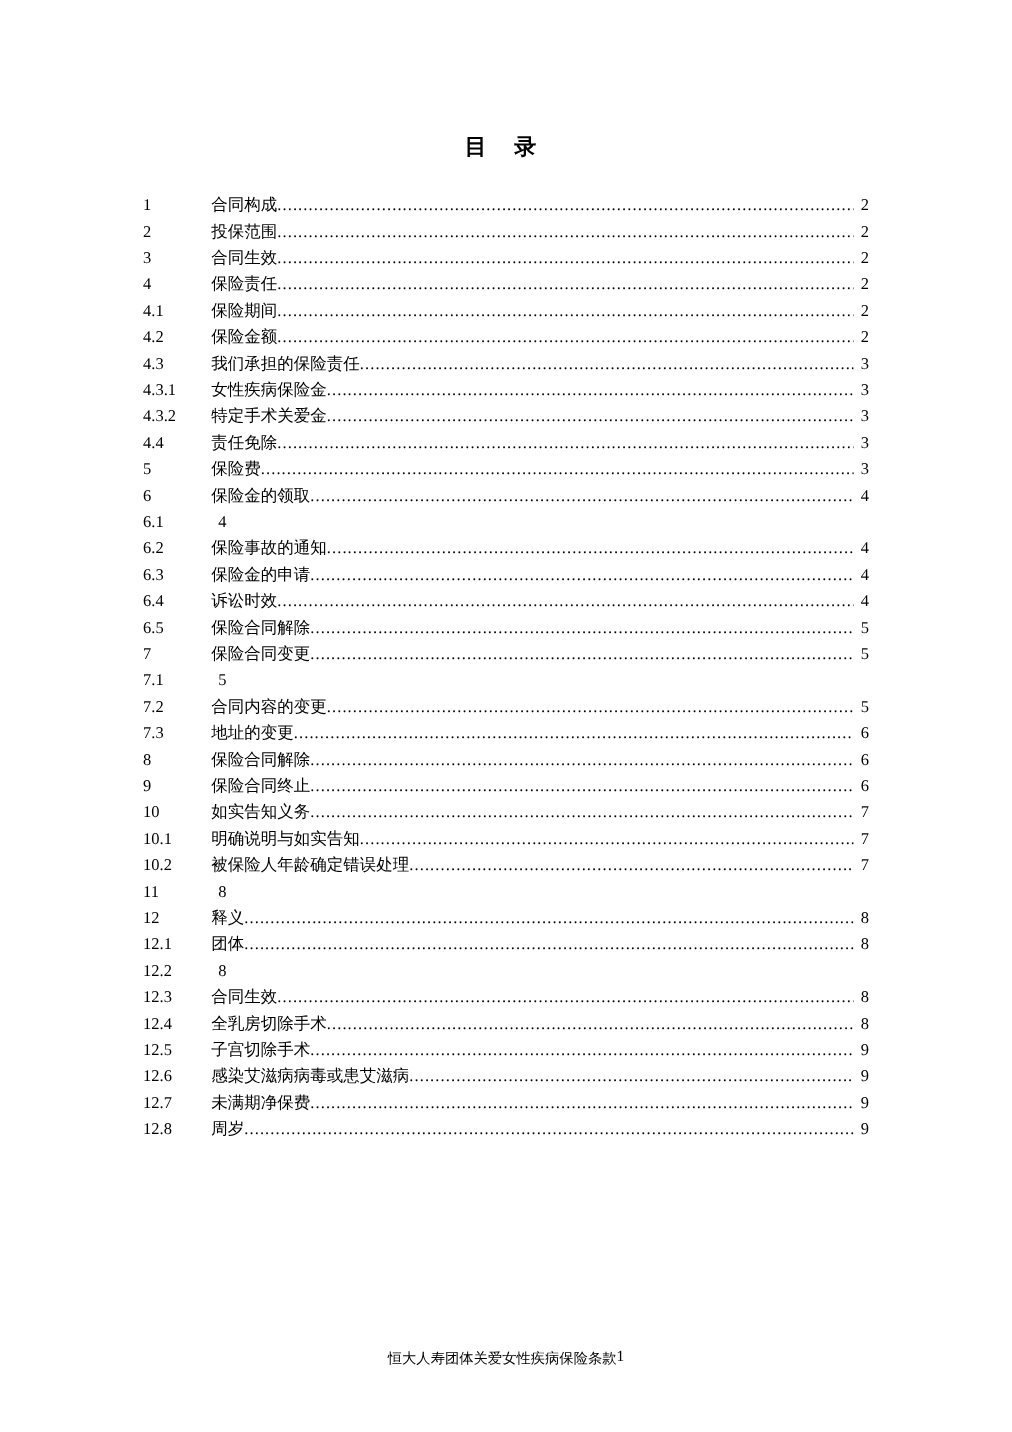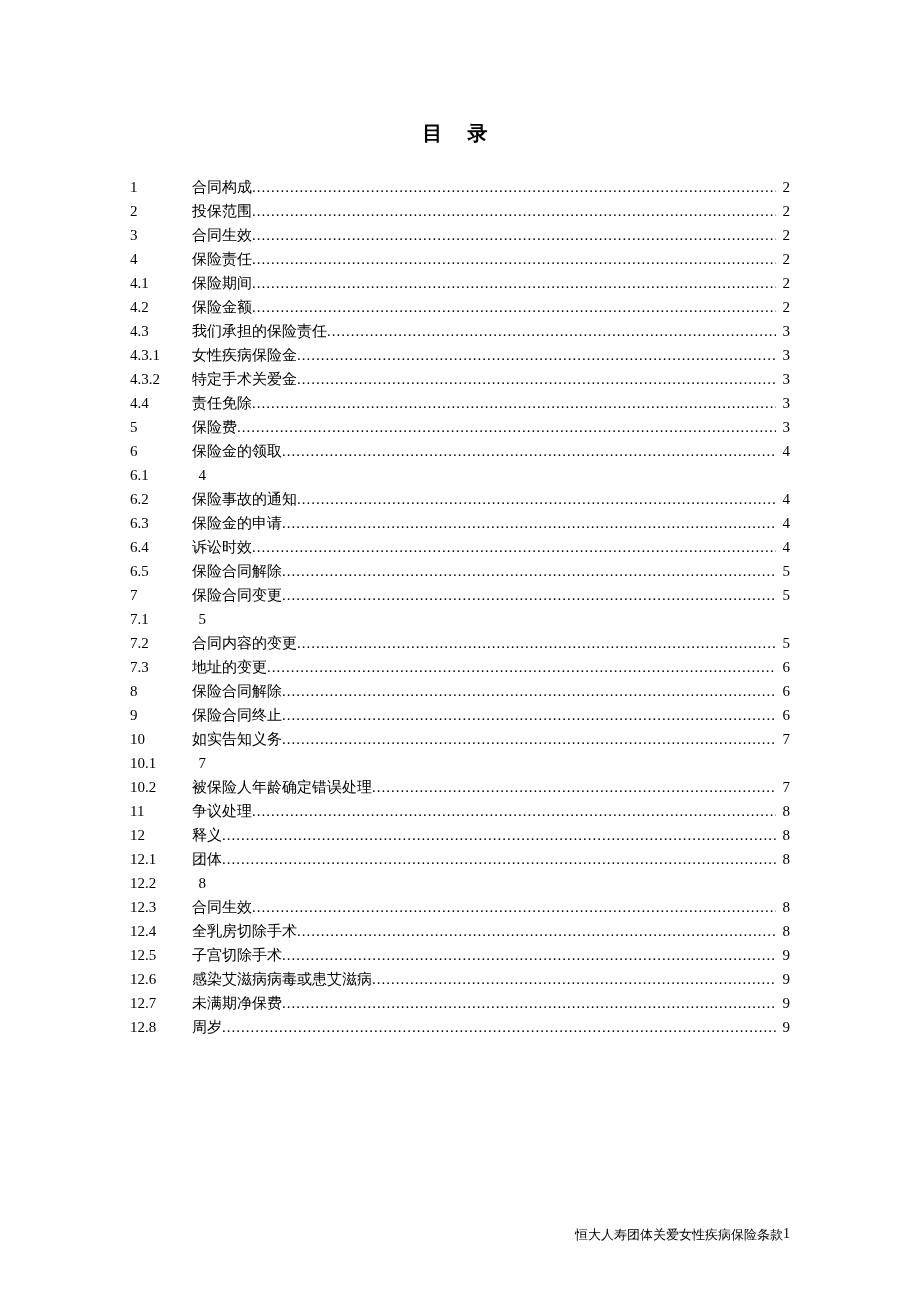--- a/index.html
+++ b/index.html
@@ -76,21 +76,21 @@
     font-size: 15px;
     text-align: right;
     min-width: 10px;
   }
   .footer {
     position: absolute;
     left: 130px;
     right: 130px;
     bottom: 58px;
     display: flex;
-    justify-content: flex-end;
+    justify-content: center;
     font-size: 13px;
     font-family: "KaiTi", "STKaiti", "Songti SC", serif;
   }
   .footer .pgnum {
     font-family: "Times New Roman", serif;
     font-size: 14px;
   }
 </style>
 </head>
 <body>
@@ -279,36 +279,36 @@
       <div class="toc-row">
         <span class="num">10</span>
         <span class="label-wrap indent2">
           <span class="label">如实告知义务</span>
           <span class="leader"></span>
         </span>
         <span class="pg">7</span>
       </div>
       <div class="toc-row">
         <span class="num">10.1</span>
+        <span class="label-wrap indent2">
+          <span class="label">明确说明与如实告知</span>
+          <span class="leader"></span>
+        </span>
         <span class="pg">7</span>
       </div>
       <div class="toc-row">
         <span class="num">10.2</span>
         <span class="label-wrap indent2">
           <span class="label">被保险人年龄确定错误处理</span>
           <span class="leader"></span>
         </span>
         <span class="pg">7</span>
       </div>
       <div class="toc-row">
         <span class="num">11</span>
-        <span class="label-wrap indent2">
-          <span class="label">争议处理</span>
-          <span class="leader"></span>
-        </span>
         <span class="pg">8</span>
       </div>
       <div class="toc-row">
         <span class="num">12</span>
         <span class="label-wrap indent2">
           <span class="label">释义</span>
           <span class="leader"></span>
         </span>
         <span class="pg">8</span>
       </div>

